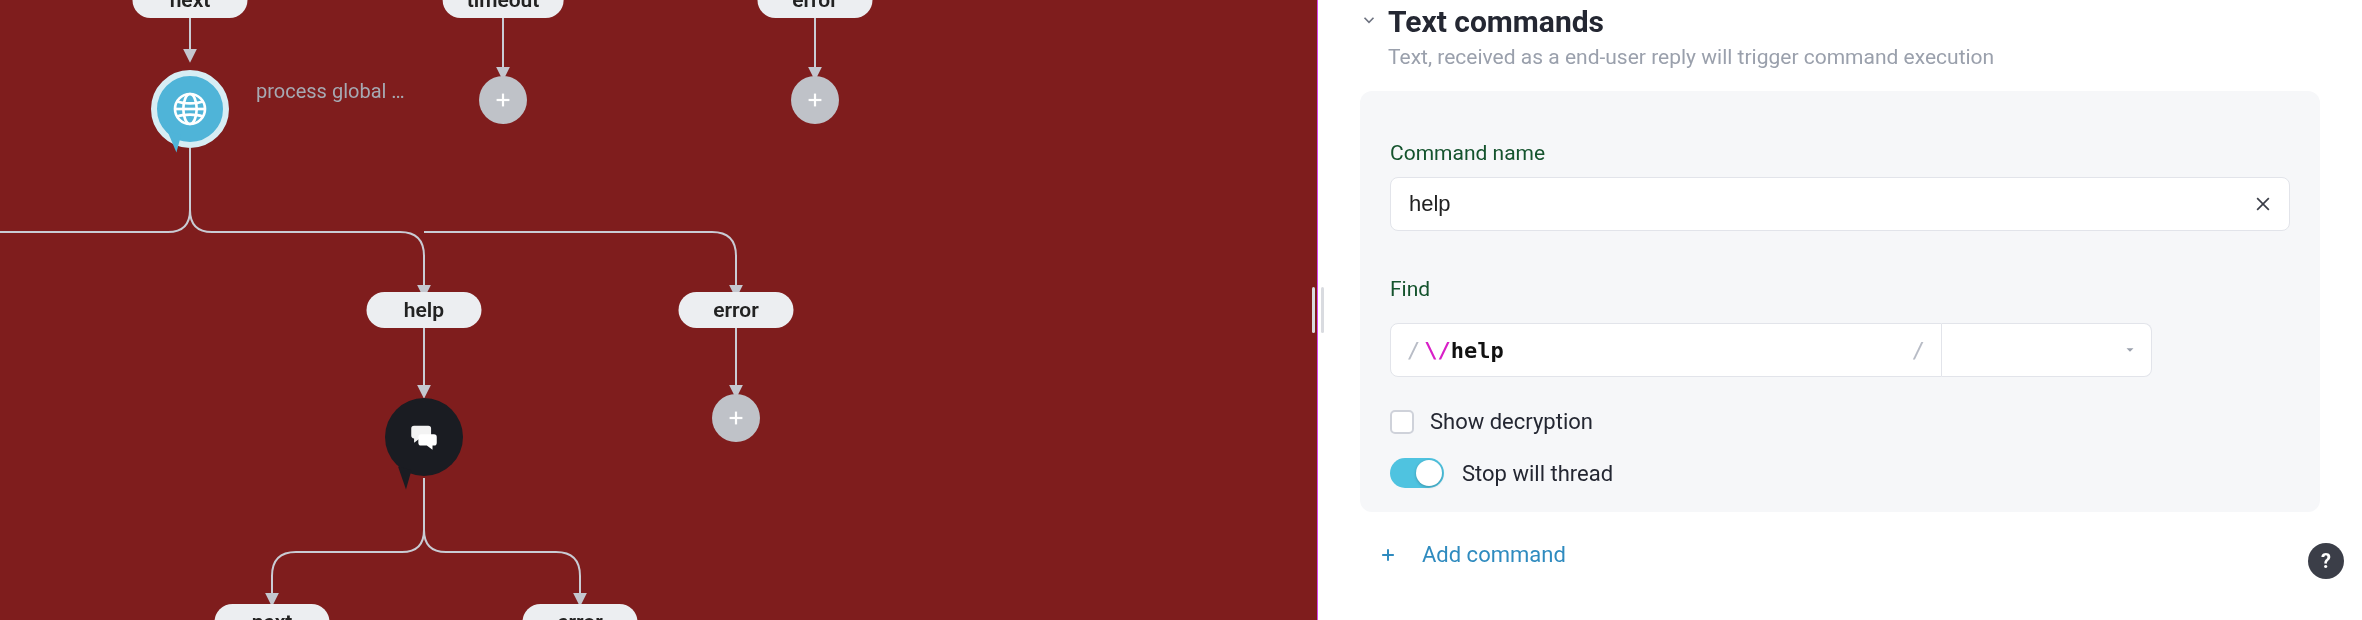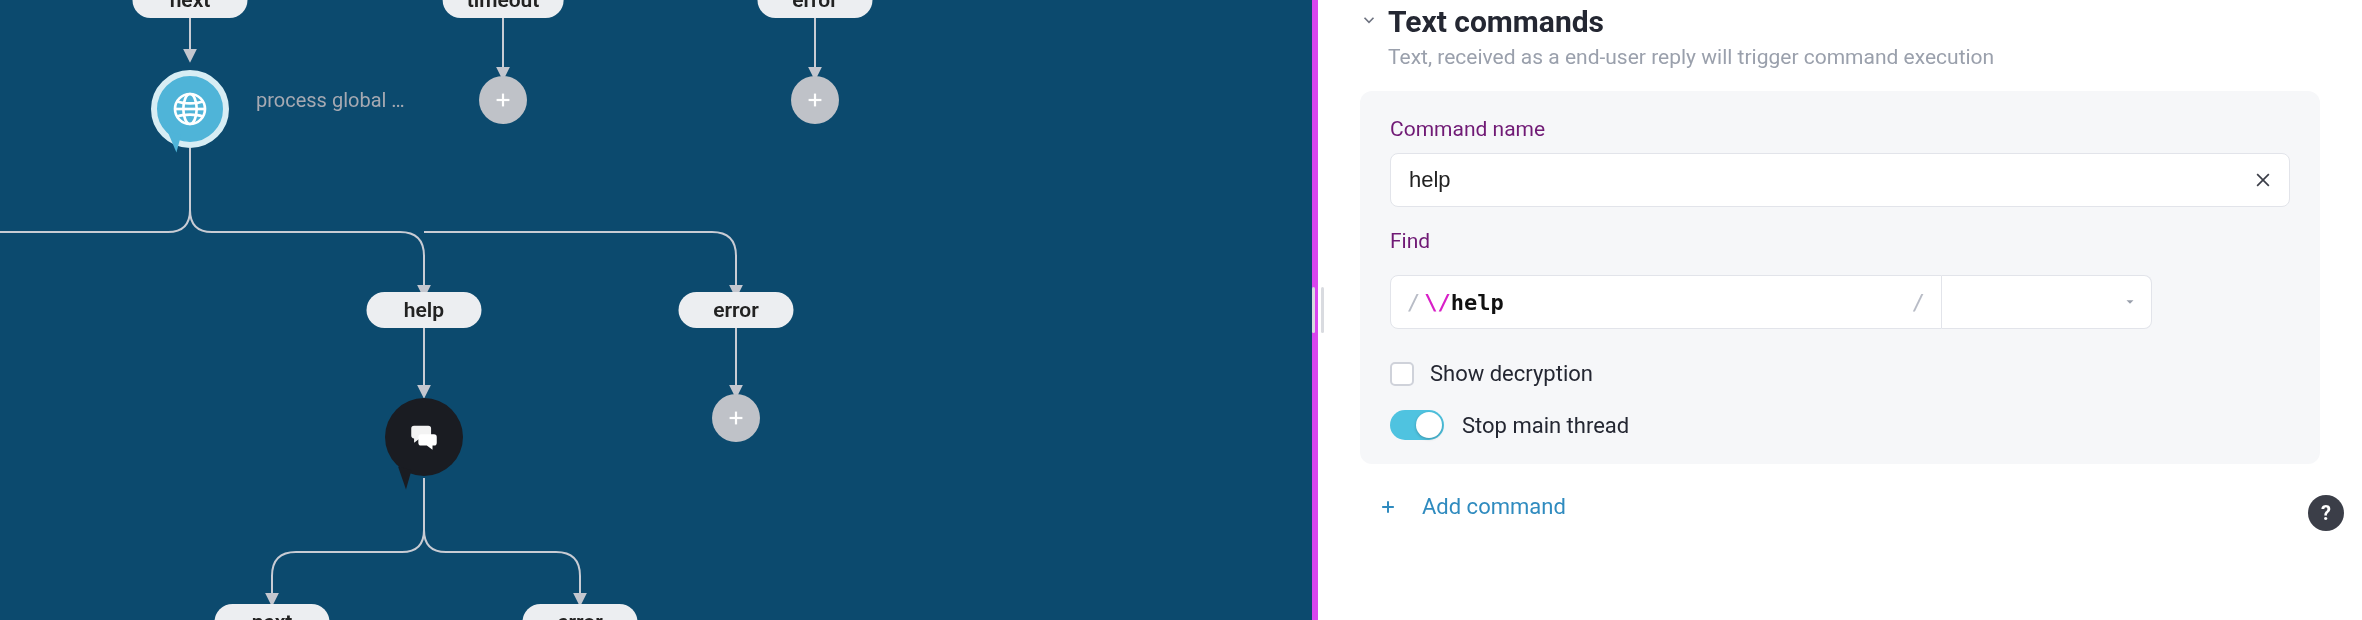--- a/index.html
+++ b/index.html
@@ -1,20 +1,20 @@
 <!DOCTYPE html>
 <html><head>
 <meta charset="utf-8">
 <style>
   * { box-sizing: border-box; margin: 0; padding: 0; }
   html, body { width: 2362px; height: 620px; font-family: -apple-system, BlinkMacSystemFont, "Segoe UI", Roboto, sans-serif; background: #fff; overflow: hidden; }
   body { display: flex; }
 
   
-  .canvas { position: relative; flex: 0 0 1318px; height: 100%; background: #0c4a6e; border-right: 6px solid #d946ef; }
+  .canvas { position: relative; flex: 0 0 1318px; height: 100%; background: #7f1d1d; border-right: 1px solid #d946ef; }
   .canvas svg.wires { position: absolute; inset: 0; width: 100%; height: 100%; pointer-events: none; }
 
   .pill {
     position: absolute;
     min-width: 115px;
     padding: 6px 24px;
     background: #eceef1;
     color: #222;
     font-size: 21px;
     font-weight: 600;
@@ -101,21 +101,21 @@
   .section-header h2 { font-size: 30px; font-weight: 700; color: #242732; }
   .section-sub { font-size: 21px; color: #9aa0ac; margin: 6px 0 0 28px; }
 
   .card {
     margin-top: 22px;
     background: #f6f7f9;
     border-radius: 12px;
     padding: 26px 30px 24px 30px;
     position: relative;
   }
-  .label { font-size: 21px; color: #701a75; margin-bottom: 12px; }
+  .label { font-size: 21px; color: #14532d; margin-bottom: 12px; margin-top: 24px; }
   .row { display: flex; gap: 15px; align-items: flex-end; }
 
   .input-wrap {
     position: relative;
     background: #fff;
     border: 1px solid #e2e4ea;
     border-radius: 8px;
     height: 54px;
     display: flex;
     align-items: center;
@@ -239,21 +239,21 @@
   <div class="globe-node" style="left:190px; top:109px;">
     <span class="tail"></span>
     <svg viewBox="0 0 24 24" fill="none" stroke="#fff" stroke-width="1.6">
       <circle cx="12" cy="12" r="9"></circle>
       <ellipse cx="12" cy="12" rx="4" ry="9"></ellipse>
       <line x1="3" y1="12" x2="21" y2="12"></line>
       <path d="M4.5 7.5 C8 9 16 9 19.5 7.5"></path>
       <path d="M4.5 16.5 C8 15 16 15 19.5 16.5"></path>
     </svg>
   </div>
-  <div class="globe-label" style="left:256px; top:100px;">process global …</div>
+  <div class="globe-label" style="left:256px; top:91px;">process global …</div>
 
   <div class="add-btn" style="left:503px; top:100px;">
     <svg viewBox="0 0 24 24" fill="none" stroke="#fff" stroke-width="2.4">
         <line x1="12" y1="5" x2="12" y2="19"></line>
         <line x1="5" y1="12" x2="19" y2="12"></line>
       </svg>
   </div>
   <div class="add-btn" style="left:815px; top:100px;">
     <svg viewBox="0 0 24 24" fill="none" stroke="#fff" stroke-width="2.4">
         <line x1="12" y1="5" x2="12" y2="19"></line>
@@ -343,21 +343,21 @@
 
     <div class="check-row">
       <div class="checkbox"></div>
       <div class="check-label">Show decryption</div>
     </div>
 
     <div class="toggle-row">
       <div class="toggle">
         <div class="knob"></div>
       </div>
-      <div class="check-label">Stop main thread</div>
+      <div class="check-label">Stop will thread</div>
     </div>
 
   </div>
 
   <div class="add-command">
     <svg viewBox="0 0 24 24" fill="none" stroke="#2f8bbf" stroke-width="2.4">
         <line x1="12" y1="5" x2="12" y2="19"></line>
         <line x1="5" y1="12" x2="19" y2="12"></line>
       </svg>
     <span>Add command</span>

